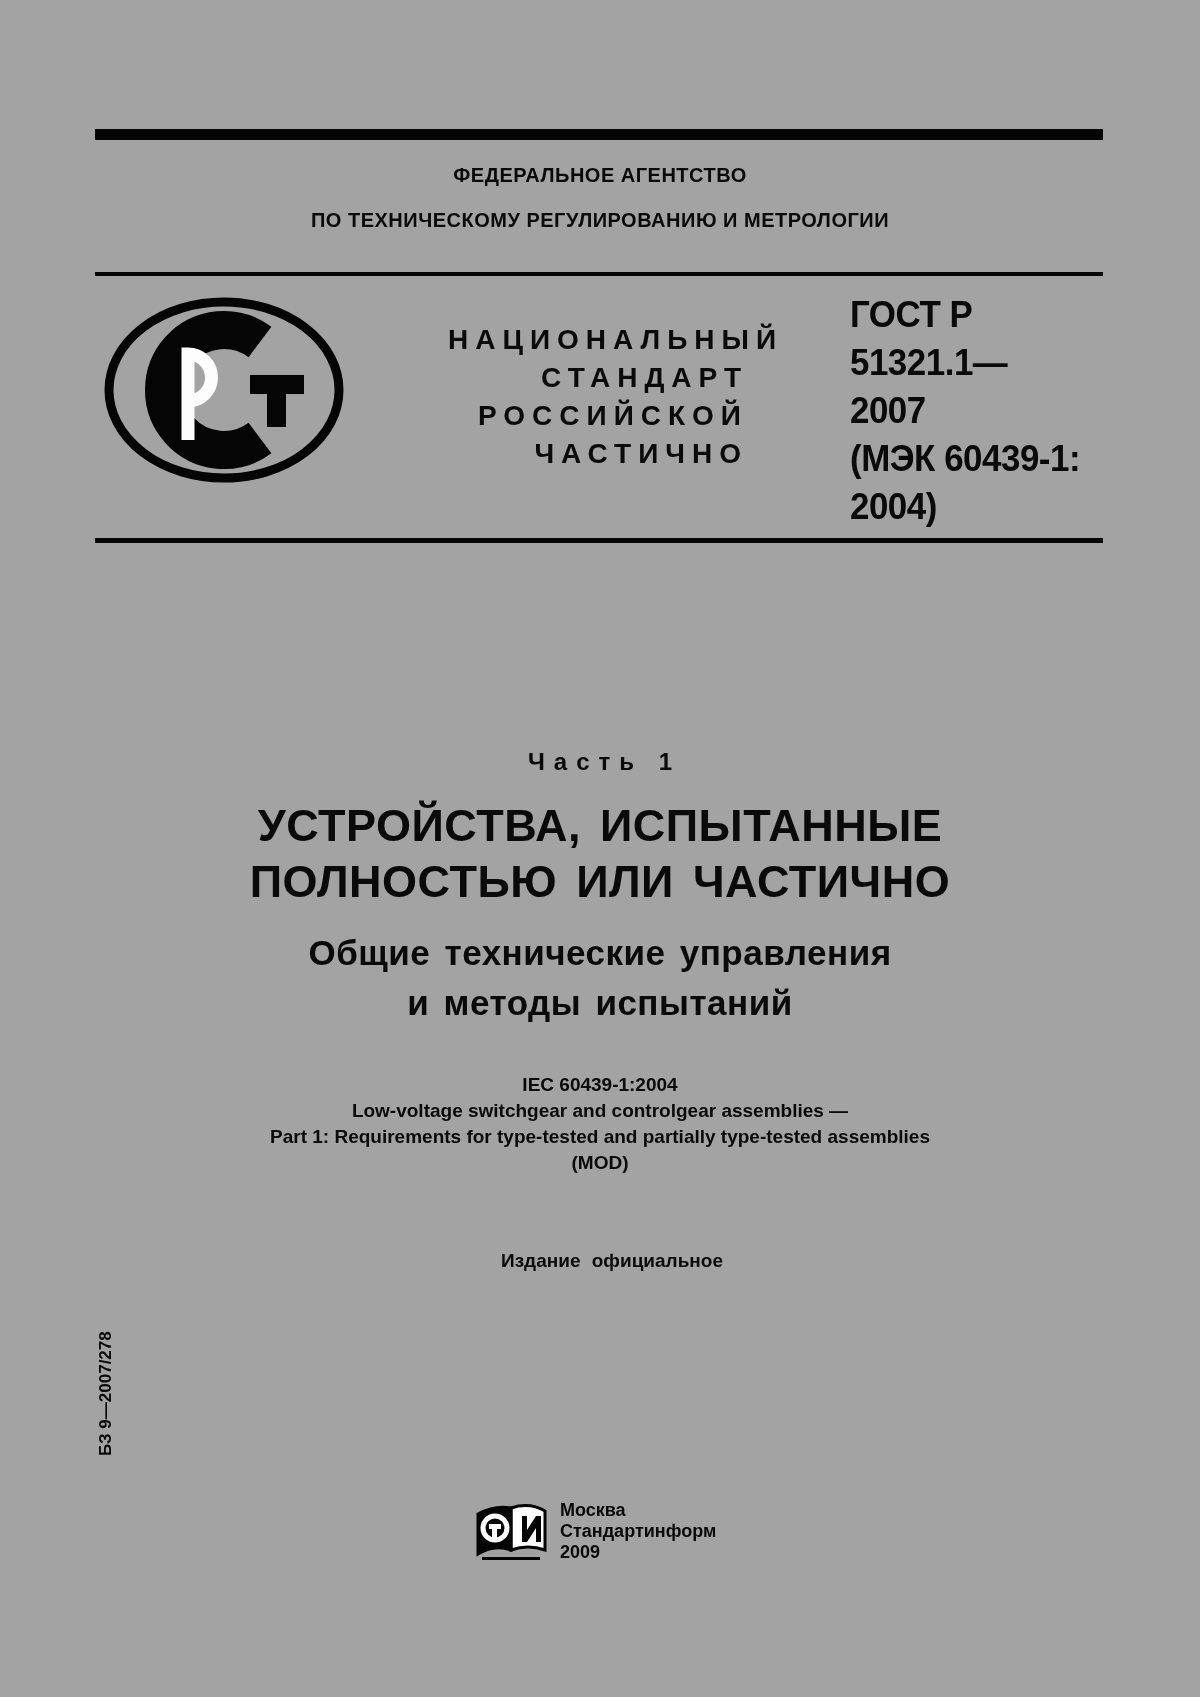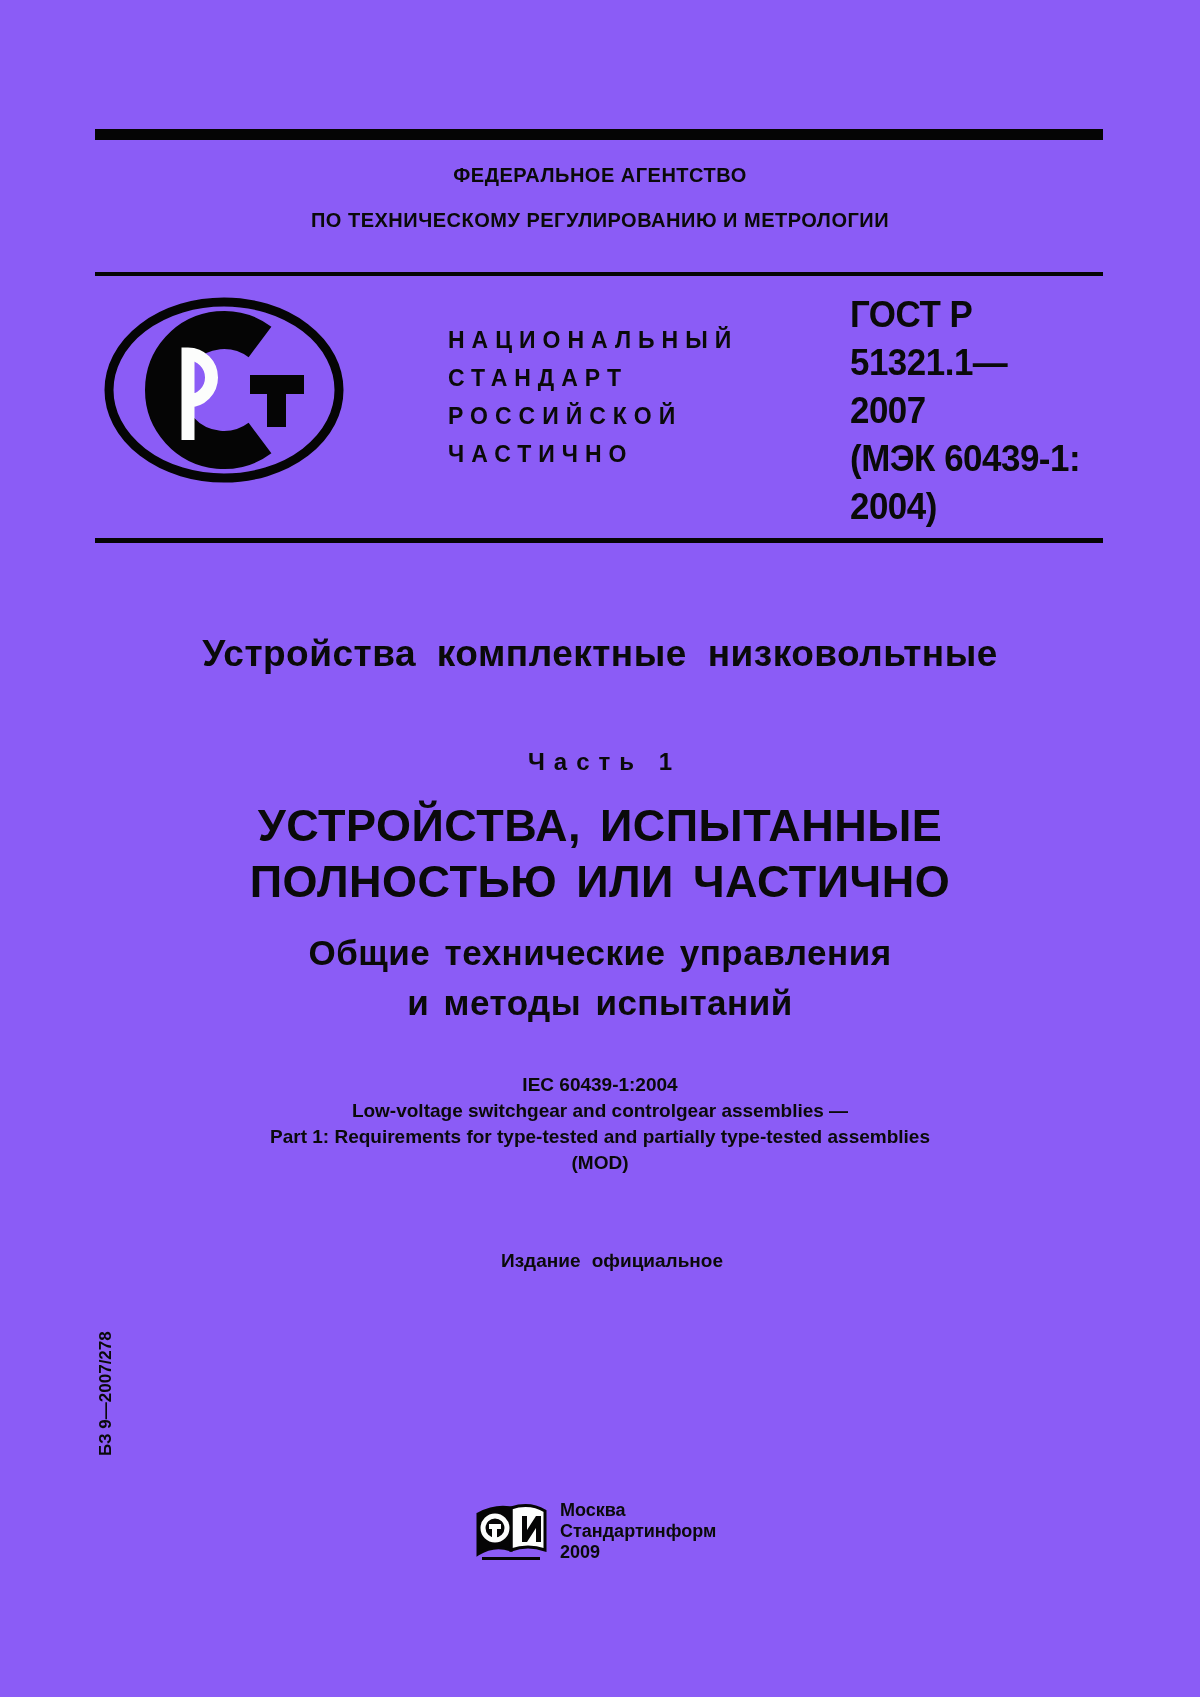--- a/index.html
+++ b/index.html
@@ -1,37 +1,37 @@
 <!DOCTYPE html>
 <html><head>
 <meta charset="utf-8">
 <style>
   html,body{margin:0;padding:0;background:#e8e8e8;}
   #page{
     position:relative;
     width:1200px;height:1697px;
     margin:0 auto;
-    background:#8b5cf6;
+    background:#a3a3a3;
     font-family:"Liberation Sans","DejaVu Sans",sans-serif;
     color:#0a0a0a;
     overflow:hidden;
   }
   .abs{position:absolute;}
   .ctr{left:0;right:0;text-align:center;}
   .rule{background:#050505;}
 
   .agency{
     font-size:20px;font-weight:bold;letter-spacing:0.5px;
     white-space:nowrap;
   }
 
   .natstd{
     left:448px;top:321px;width:300px;
-    text-align:left;
-    font-size:23px;font-weight:bold;
+    text-align:right;
+    font-size:28px;font-weight:bold;
     letter-spacing:7px;line-height:38px;
     white-space:nowrap;
   }
   .desig{
     left:850px;top:291px;width:300px;
     font-size:36px;font-weight:bold;
     letter-spacing:-0.5px;line-height:48px;
     transform:scaleX(0.97);transform-origin:left top;
     white-space:nowrap;
   }
@@ -114,21 +114,20 @@
     <div>ГОСТ Р</div>
     <div>51321.1—</div>
     <div>2007</div>
     <div>(МЭК 60439-1:</div>
     <div>2004)</div>
   </div>
 
   <div class="abs rule" style="left:95px;top:538px;width:1008px;height:5px;"></div>
 
   <div class="abs ctr subject">
-    <div>Устройства комплектные низковольтные</div>
   </div>
 
   <div class="abs ctr part">Часть 1</div>
 
   <div class="abs ctr maintitle">
     <div>УСТРОЙСТВА, ИСПЫТАННЫЕ</div>
     <div>ПОЛНОСТЬЮ ИЛИ ЧАСТИЧНО</div>
   </div>
 
   <div class="abs ctr subtitle">

